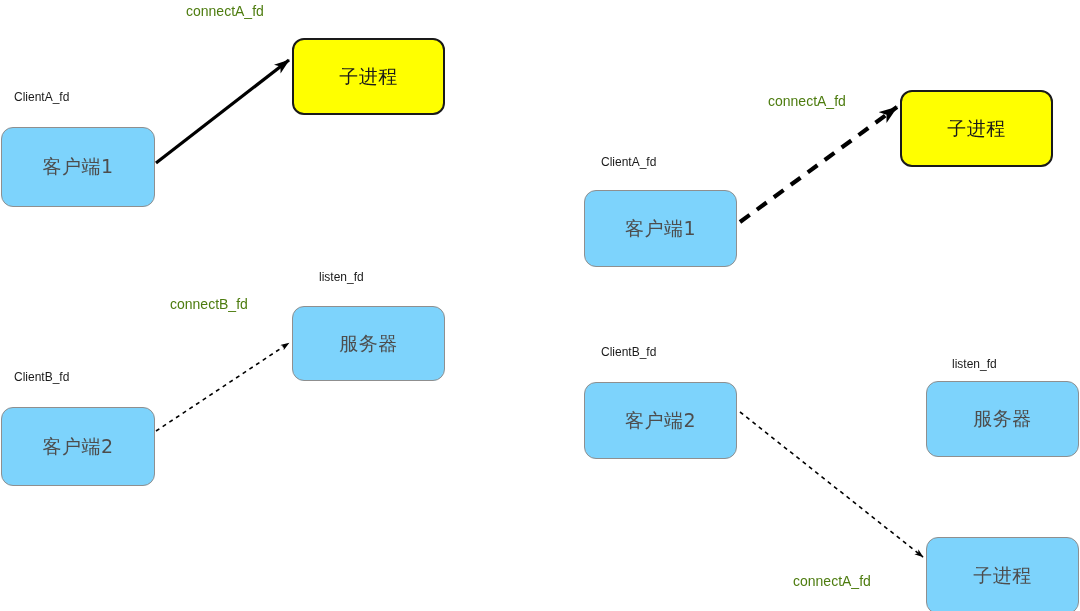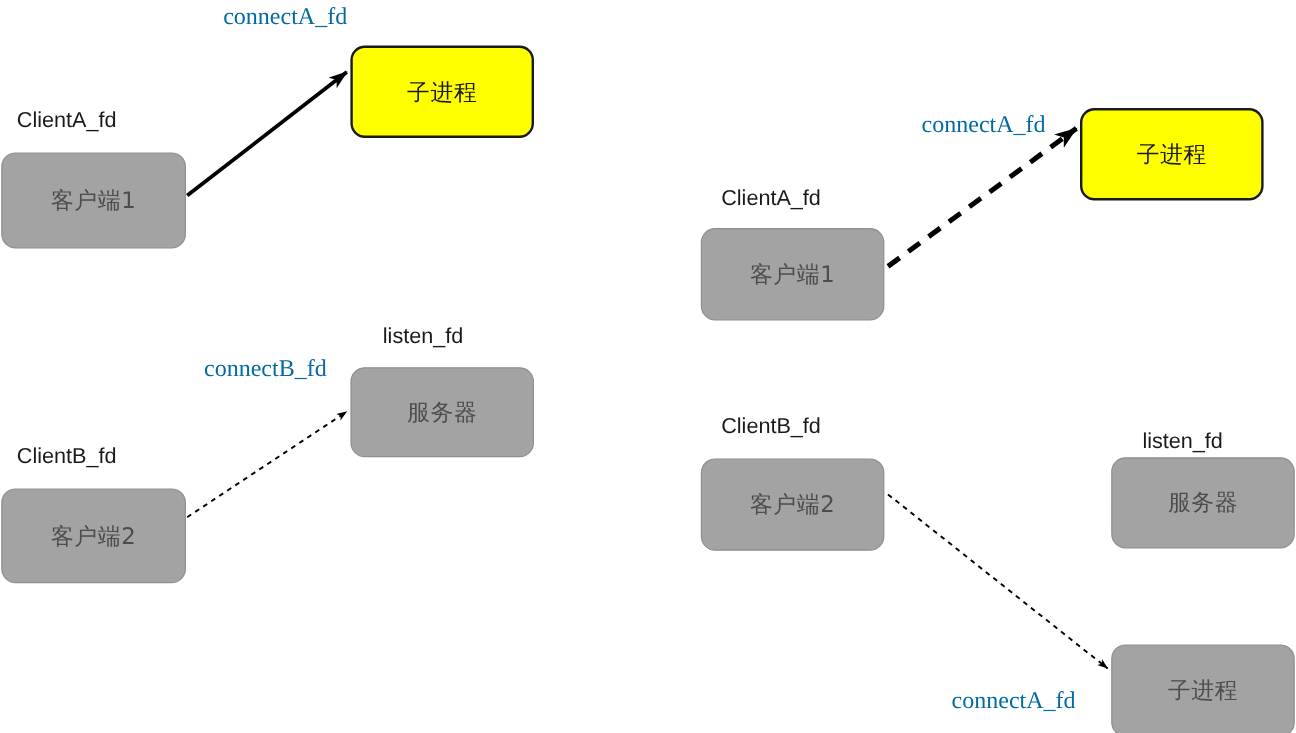--- a/index.html
+++ b/index.html
@@ -15,44 +15,44 @@
     width: 1080px;
     height: 611px;
     background: #ffffff;
     overflow: hidden;
   }
   .node {
     position: absolute;
     box-sizing: border-box;
     border: 1.6px solid #8f8f8f;
     border-radius: 12px;
-    background: #a3a3a3;
+    background: #7dd3fc;
     display: flex;
     align-items: center;
     justify-content: center;
     color: #4d4d4d;
     font-size: 19px;
     font-family: "DejaVu Sans", "Liberation Sans", sans-serif;
     letter-spacing: 0.5px;
   }
   .node.highlight {
     background: #ffff00;
     border: 2.2px solid #1a1a1a;
     color: #1a1a1a;
   }
   .edge-label {
     position: absolute;
-    font-size: 20px;
-    color: #0369a1;
+    font-size: 14px;
+    color: #4d7c0f;
     white-space: nowrap;
-    font-family: Liberation Serif, serif;
+    font-family: Liberation Sans, sans-serif;
   }
   .fd-label {
     position: absolute;
-    font-size: 18px;
+    font-size: 12px;
     color: #1a1a1a;
     white-space: nowrap;
     font-family: "Liberation Sans", "DejaVu Sans", sans-serif;
   }
   svg.edges {
     position: absolute;
     left: 0;
     top: 0;
     width: 1080px;
     height: 611px;

